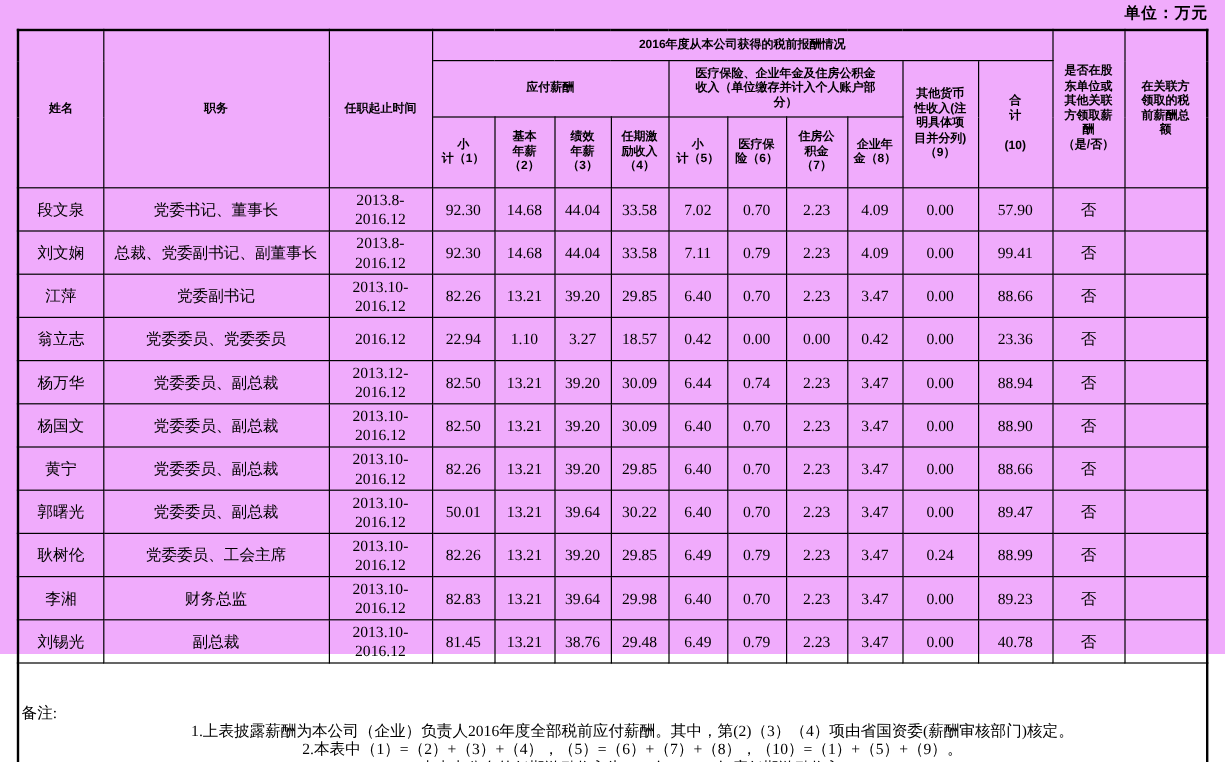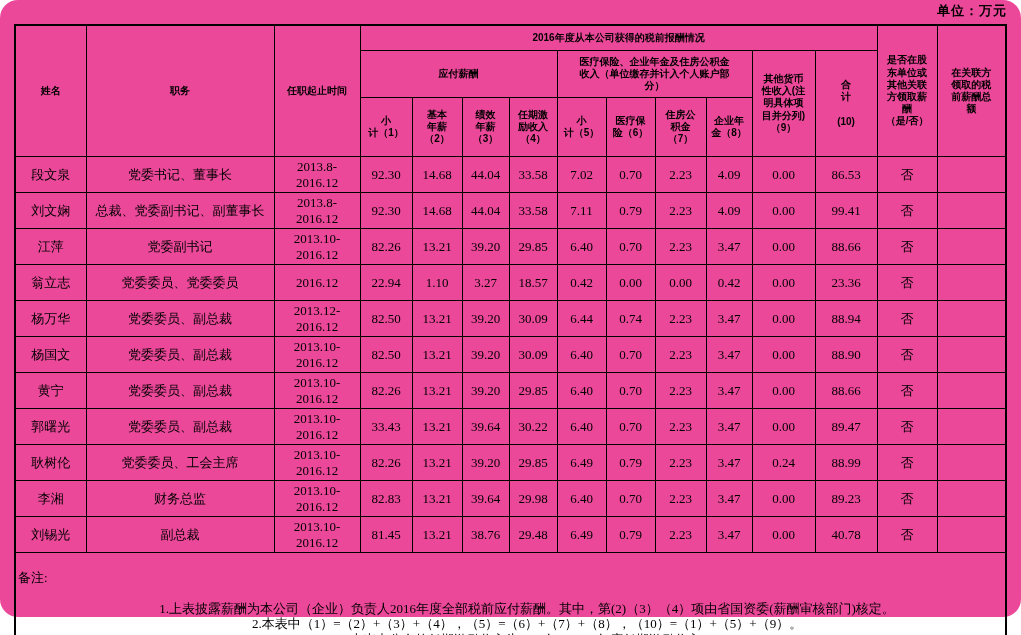--- a/index.html
+++ b/index.html
@@ -1,21 +1,21 @@
 <!DOCTYPE html>
 <html><head>
 <meta charset="utf-8">
 <style>
   html,body { margin:0; padding:0; background:#ffffff; }
   body {
     width:1021px; height:635px; overflow:hidden;
     font-family:"Liberation Serif","DejaVu Serif",serif;
     color:#000;
   }
-  .page { position:relative; width:1021px; height:617px; background:#ec4899;border-radius:18px; }
+  .page { position:relative; width:1021px; height:545px; background:#f0abfc; }
 
   .unit-label {
     position:absolute; top:2px; right:14px;
     font-family:"Liberation Sans","DejaVu Sans",sans-serif;
     font-weight:bold; font-size:13px; letter-spacing:1px;
   }
 
   table.comp {
     position:absolute; left:14px; top:24px;
     width:991px; border-collapse:collapse; table-layout:fixed;
@@ -38,21 +38,21 @@
   tr.h2 th { height:44px;margin-left:39px; }
   tr.h3 th { height:56px; }
   tbody.rows td { height:33px; }
   td.c-tenure { font-size:12px;margin-top:24px; }
 
   td.notes-cell {
     height:84px; vertical-align:top; text-align:left;
     font-size:13px; line-height:1.4; padding:8px 6px 4px 6px;
   }
   .notes-wrap { position:relative; padding-left:33px; }
-  .notes-prefix { position:absolute; left:0; top:0; }
+  .notes-prefix { position:absolute; left:0; top:16px; }
   .note-line { white-space:normal; }
 </style>
 </head>
 <body>
 
 <div class="page">
 
   <div class="unit-label">单位：万元</div>
 
   <table class="comp">
@@ -135,21 +135,21 @@
       <td class="c-tenure">2013.8-2016.12</td>
       <td>92.30</td>
       <td>14.68</td>
       <td>44.04</td>
       <td>33.58</td>
       <td>7.02</td>
       <td>0.70</td>
       <td>2.23</td>
       <td>4.09</td>
       <td>0.00</td>
-      <td>86.53</td>
+      <td>57.90</td>
       <td>否</td>
       <td></td>
     </tr>
         <tr>
       <td>刘文娴</td>
       <td>总裁、党委副书记、副董事长</td>
       <td class="c-tenure">2013.8-2016.12</td>
       <td>92.30</td>
       <td>14.68</td>
       <td>44.04</td>
@@ -250,21 +250,21 @@
       <td>0.00</td>
       <td>88.66</td>
       <td>否</td>
       <td></td>
     </tr>
         <tr>
       <td>郭曙光</td>
       <td>党委委员、副总裁</td>
       <td class="c-tenure">2013.10-
 2016.12</td>
-      <td>33.43</td>
+      <td>50.01</td>
       <td>13.21</td>
       <td>39.64</td>
       <td>30.22</td>
       <td>6.40</td>
       <td>0.70</td>
       <td>2.23</td>
       <td>3.47</td>
       <td>0.00</td>
       <td>89.47</td>
       <td>否</td>

